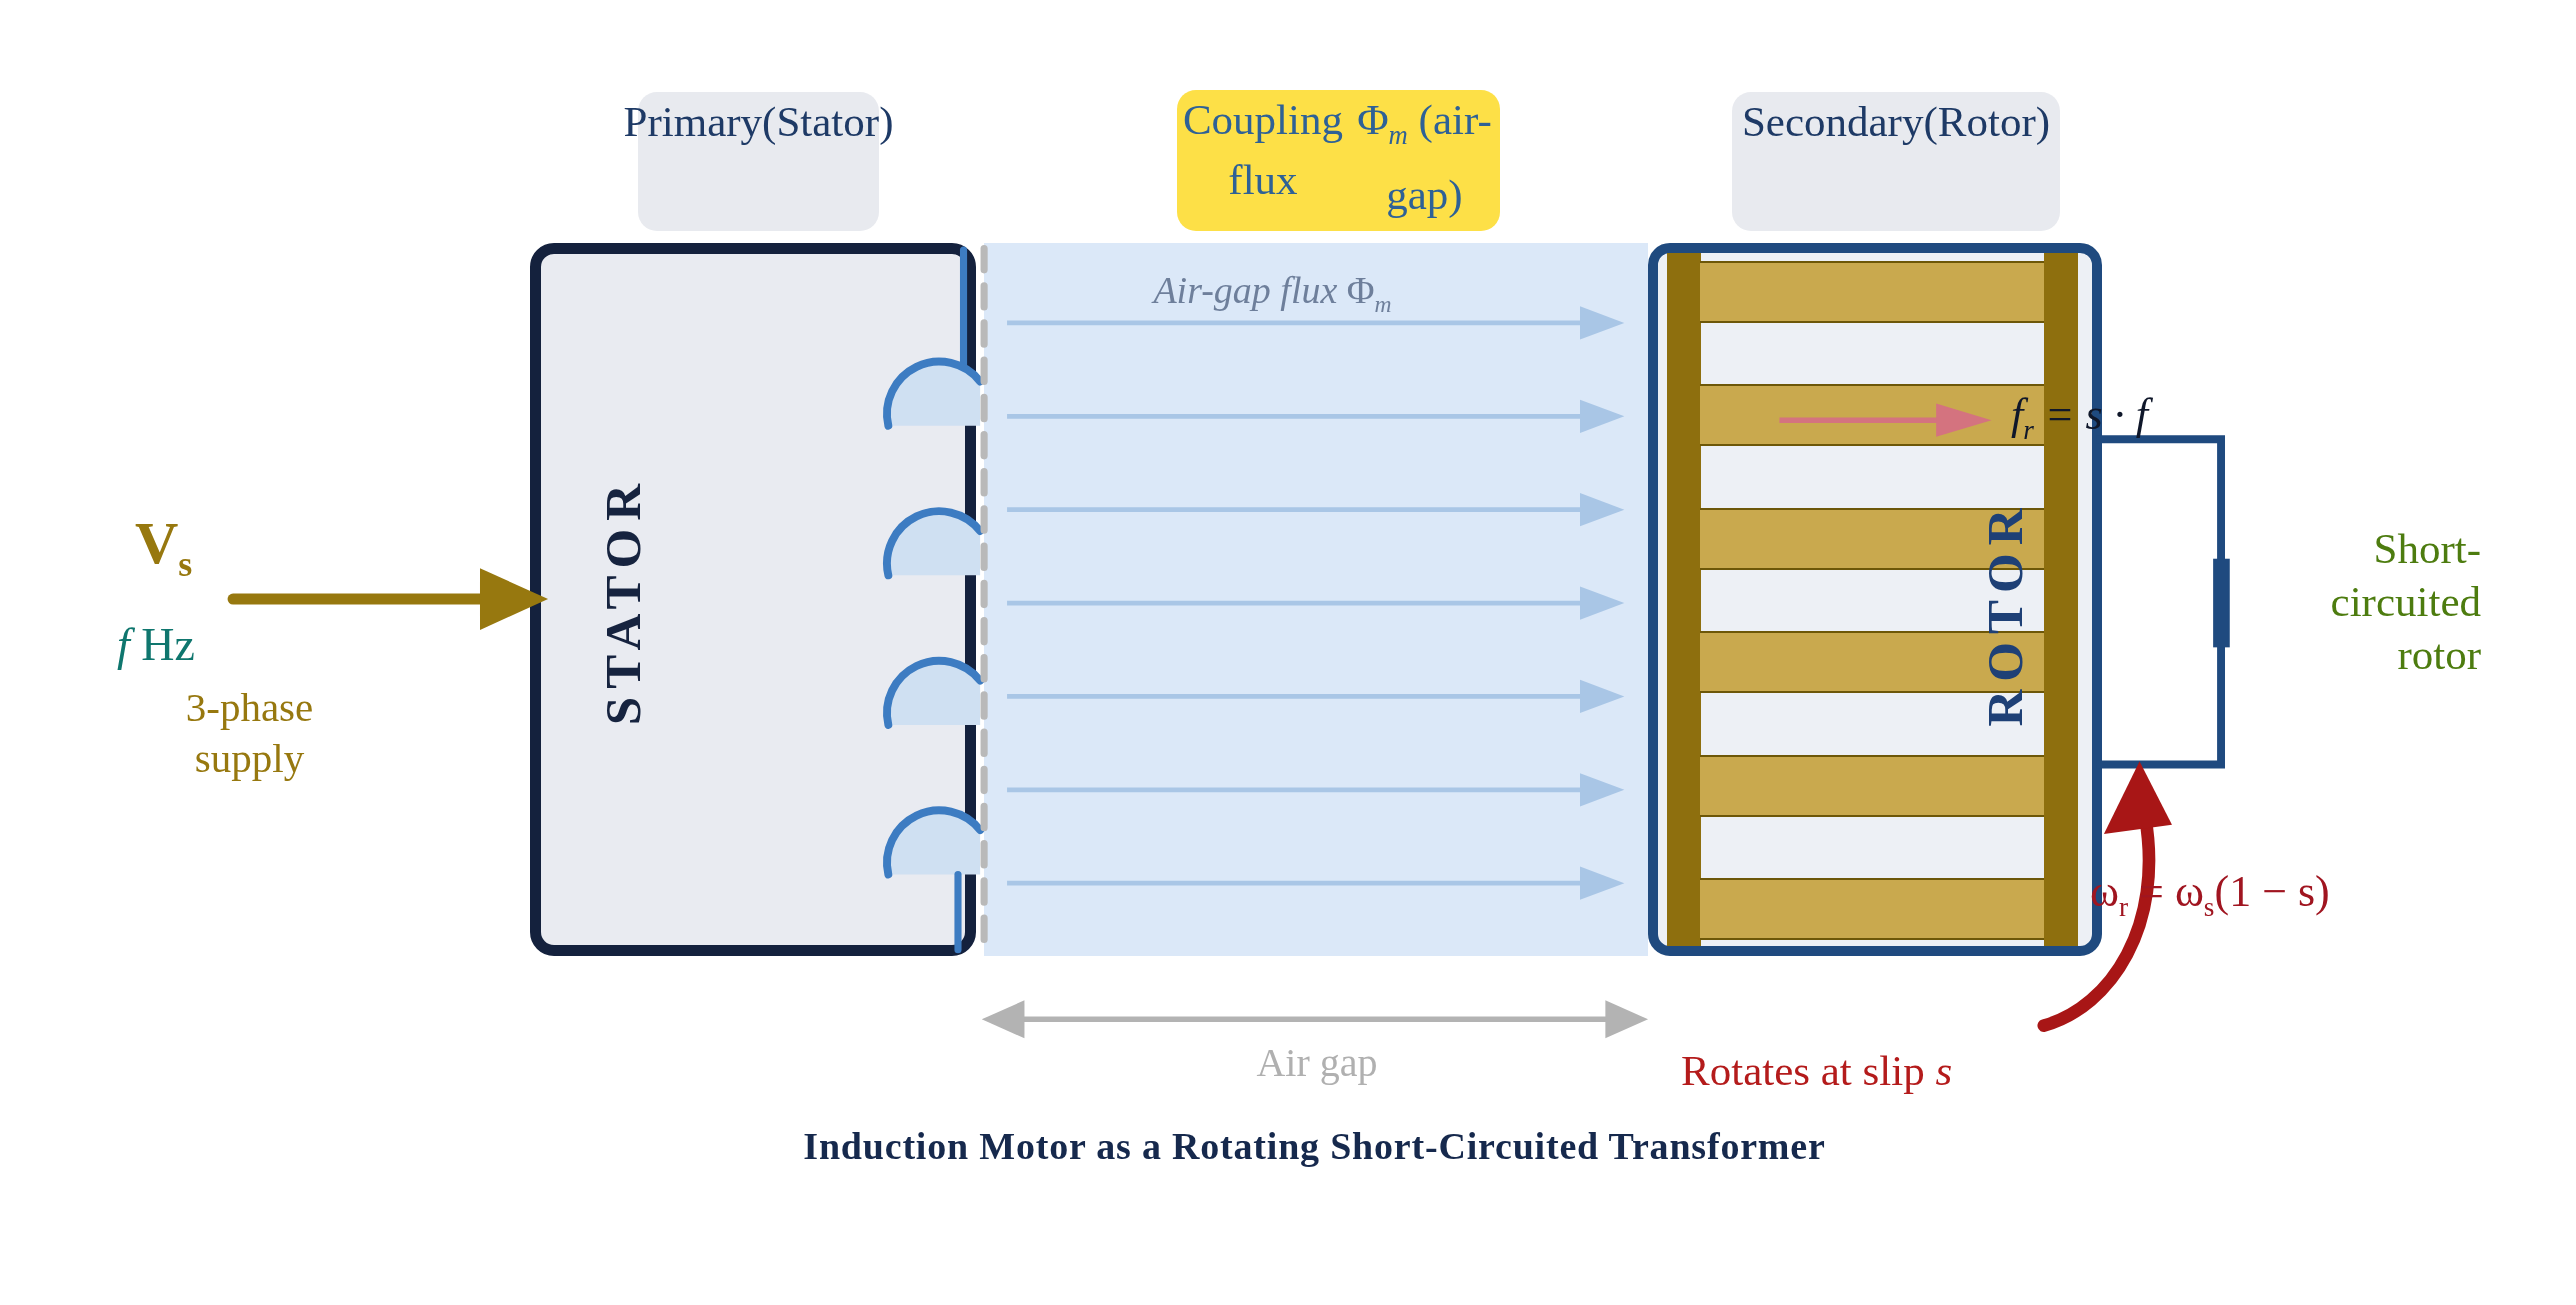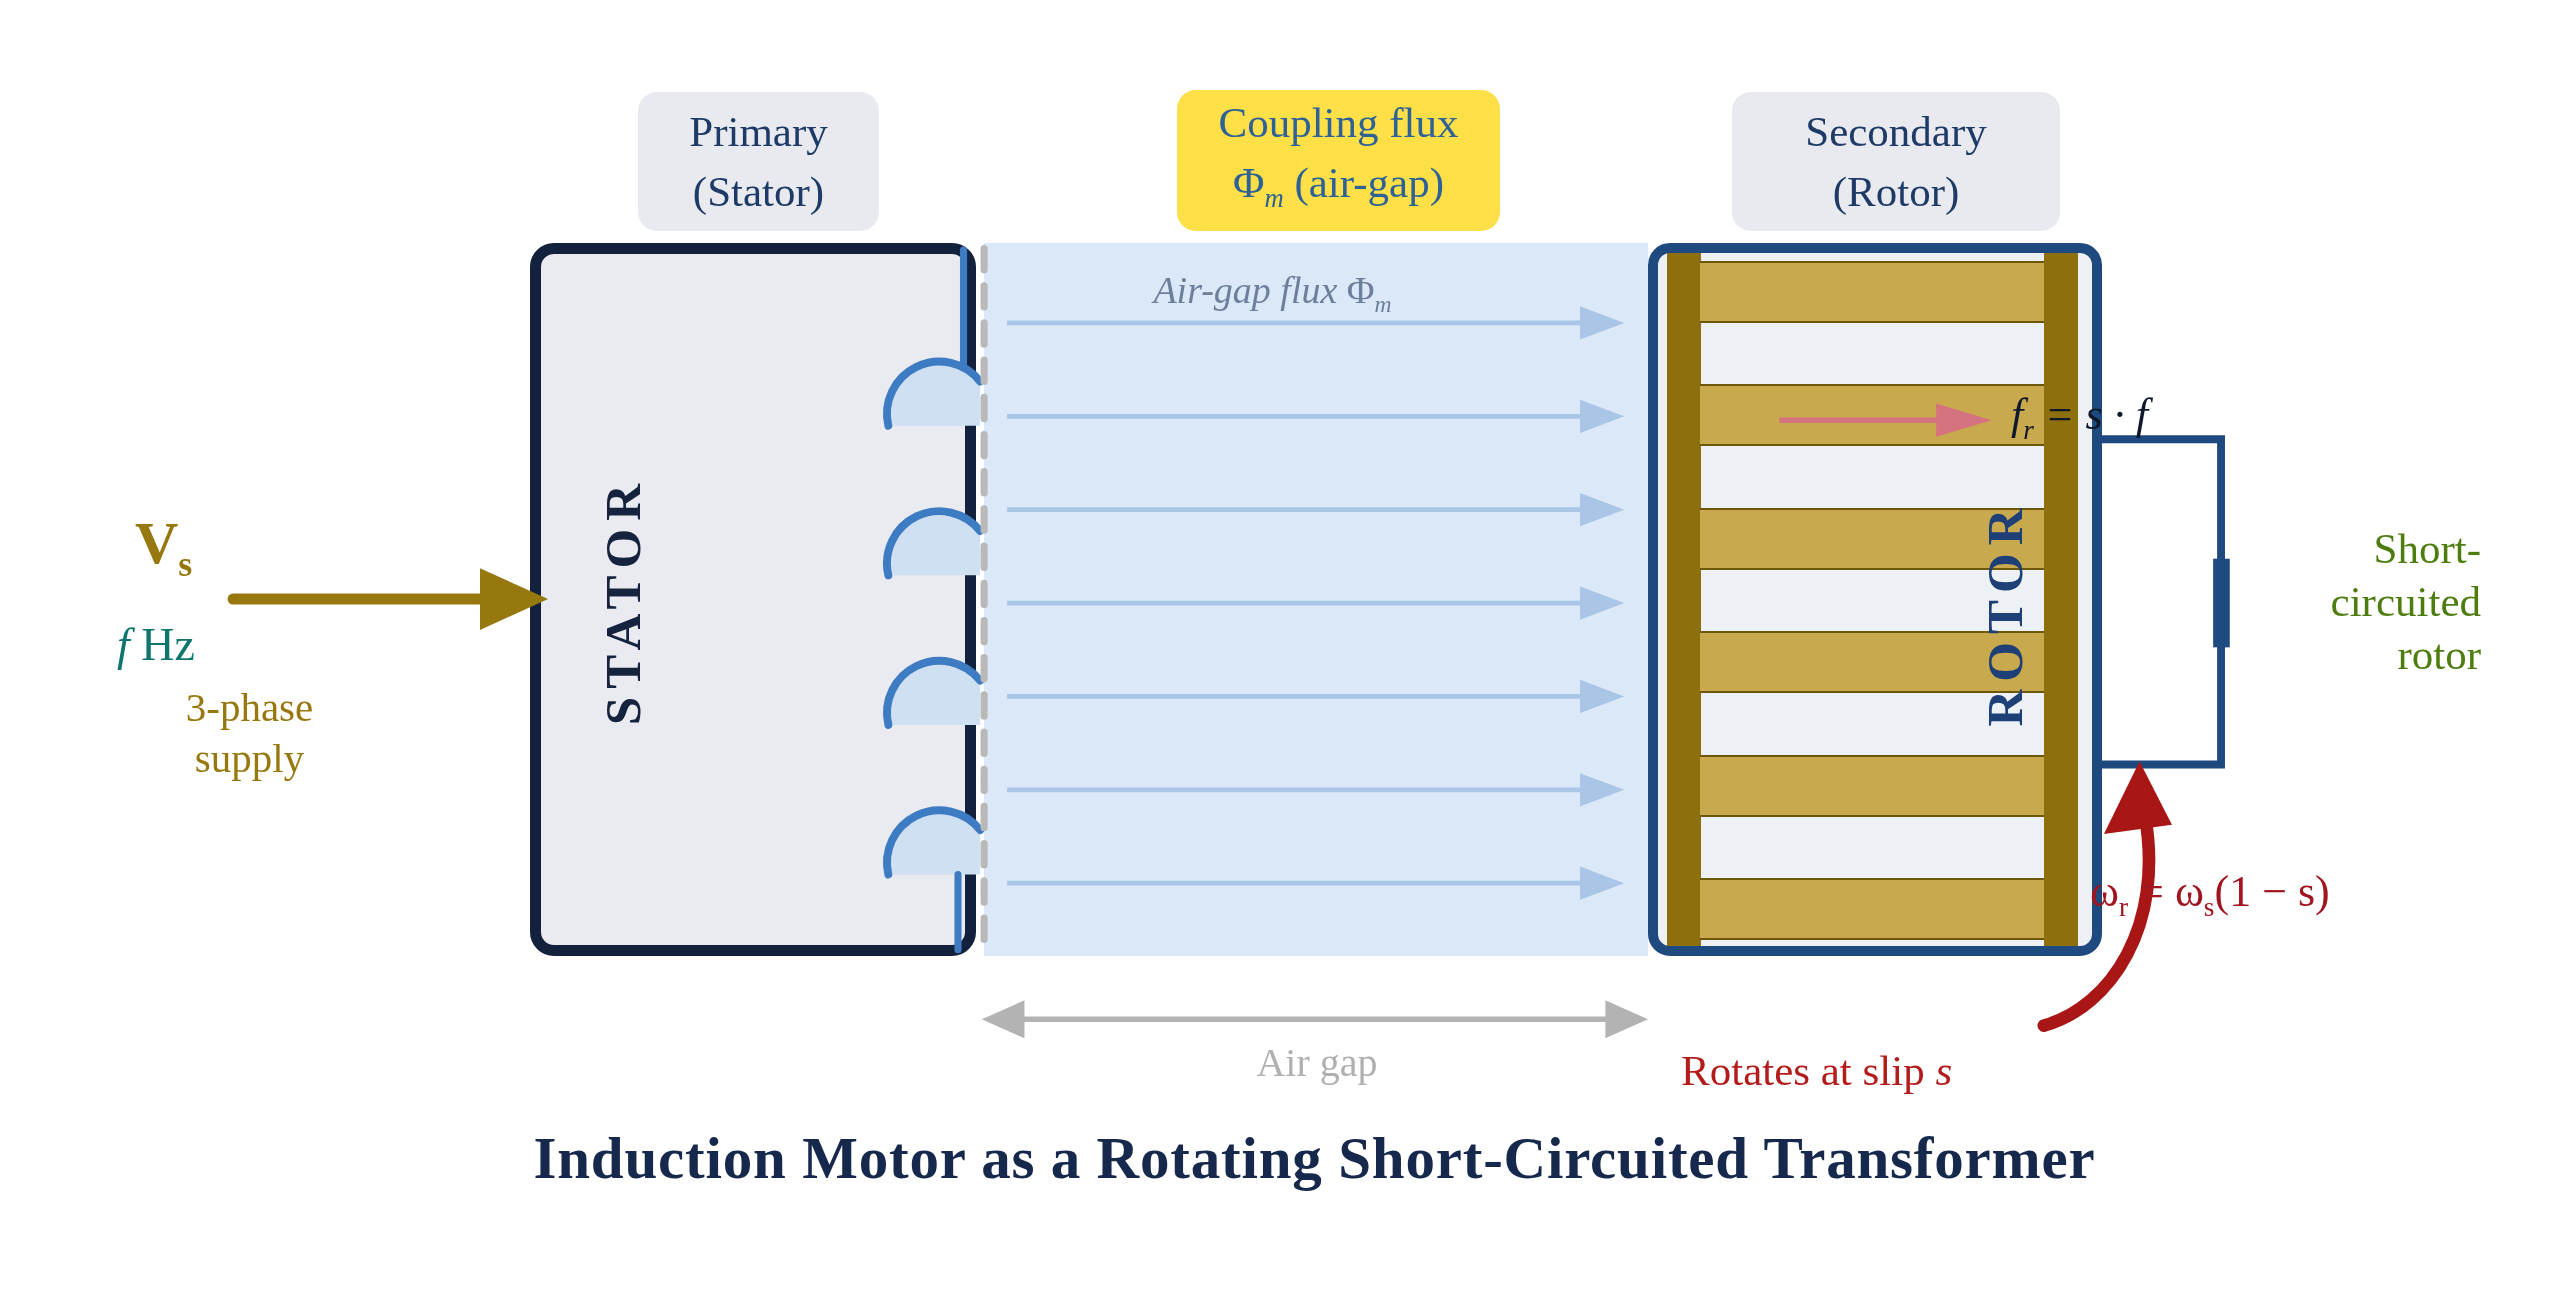--- a/index.html
+++ b/index.html
@@ -5,21 +5,21 @@
   html,body{margin:0;padding:0;background:#ffffff;}
   #canvas{
     position:relative;width:2576px;height:1305px;background:#ffffff;
     font-family:"Liberation Serif","DejaVu Serif",serif;overflow:hidden;
   }
   svg.overlay{position:absolute;left:0;top:0;z-index:3;pointer-events:none;}
 
   
   .toplabel{
     position:absolute;z-index:4;border-radius:19px;text-align:center;
-    display:flex;flex-direction:column;justify-content:center;
+    display:flex;flex-direction:row;justify-content:center;
     font-size:43px;line-height:60px;
   }
   .toplabel.gray{background:#e8eaef;color:#1e3a66;}
   .toplabel.blue{background:#fde047;color:#2e6196;}
 
   sub{font-size:0.62em;}
   .it{font-style:italic;}
 
   
   .vs{position:absolute;left:135px;top:513px;z-index:4;color:#97780f;font-weight:bold;font-size:60px;line-height:1;}
@@ -58,21 +58,21 @@
     font-size:38px;font-style:italic;color:#6e7f9b;}
   .fluxlabel .phi{font-style:normal;}
 
   .fr{position:absolute;left:2011px;top:391px;z-index:5;color:#0f172a;font-size:44px;font-style:italic;line-height:1.1;}
   .shortcirc{position:absolute;left:2244px;top:522px;width:237px;z-index:4;text-align:right;
     color:#4d7c0f;font-size:43px;line-height:53px;}
   .omega{position:absolute;left:2090px;top:868px;z-index:4;color:#a01520;font-size:44px;line-height:1.1;}
   .rotates{position:absolute;left:1681px;top:1047px;z-index:4;color:#b41b1b;font-size:43px;line-height:1.1;}
   .gaplabel{position:absolute;left:1214px;top:1039px;width:206px;z-index:4;text-align:center;color:#b0b0b0;font-size:40px;}
   .title{position:absolute;left:230px;top:1124px;width:2169px;z-index:4;text-align:center;
-    color:#16294d;font-weight:bold;font-size:59px;letter-spacing:0.8px;}
+    color:#16294d;font-weight:bold;font-size:38px;letter-spacing:0.8px;}
 </style>
 </head>
 <body>
 
 <div id="canvas">
 
   <div class="airgap-region"></div>
 
   <div class="stator-box"></div>
   <div class="vtext stator">STATOR</div>

